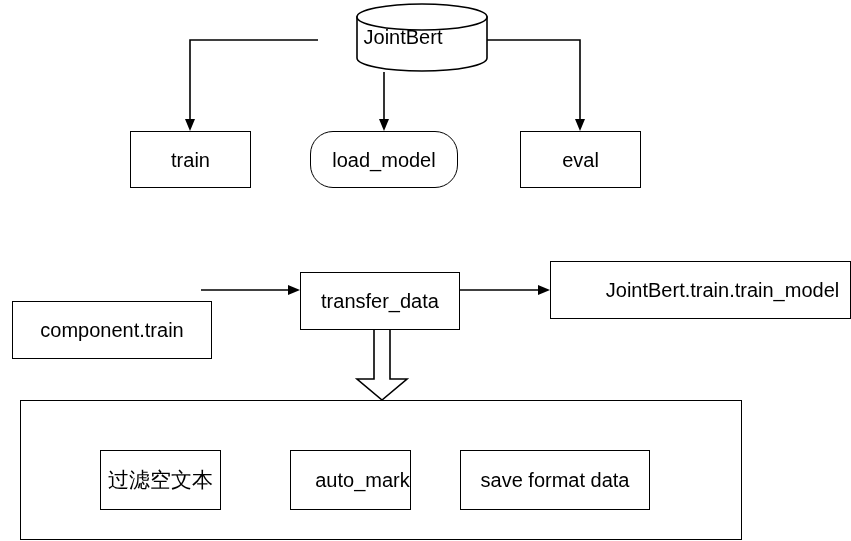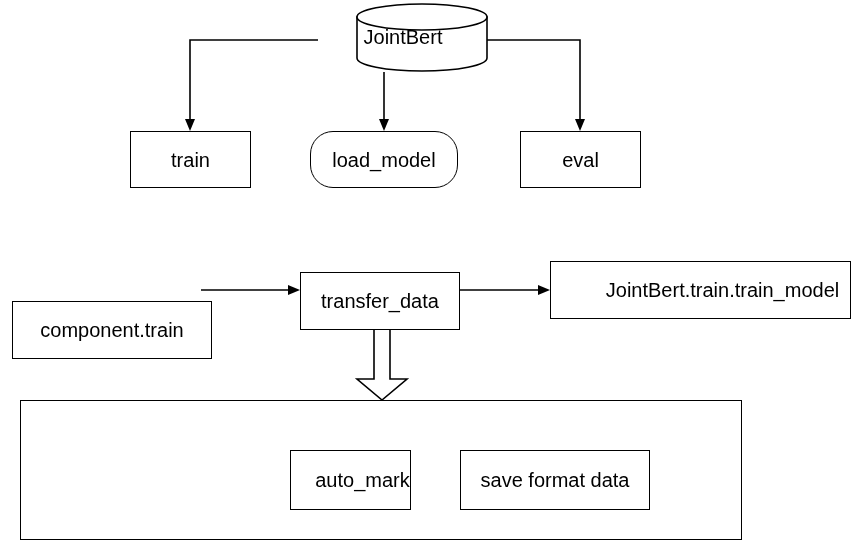--- a/index.html
+++ b/index.html
@@ -129,20 +129,23 @@
   <div class="node" style="left:300px; top:261px; width:160px; height:58px;margin-top:11px;">
     <span>transfer_data</span>
   </div>
 
   <div class="node" style="left:550px; top:261px; width:301px; height:58px;padding-left:44px;">
     <span>JointBert.train.train_model</span>
   </div>
 
   <div class="group-box" style="left:20px; top:400px; width:722px; height:140px;"></div>
 
+  <div class="node" style="left:100px; top:450px; width:121px; height:60px; font-size:21px;">
+    <span>过滤空文本</span>
+  </div>
 
   <div class="node" style="left:290px; top:450px; width:121px; height:60px;padding-left:24px;">
     <span>auto_mark</span>
   </div>
 
   <div class="node" style="left:460px; top:450px; width:190px; height:60px;">
     <span>save format data</span>
   </div>
 
 </div>

